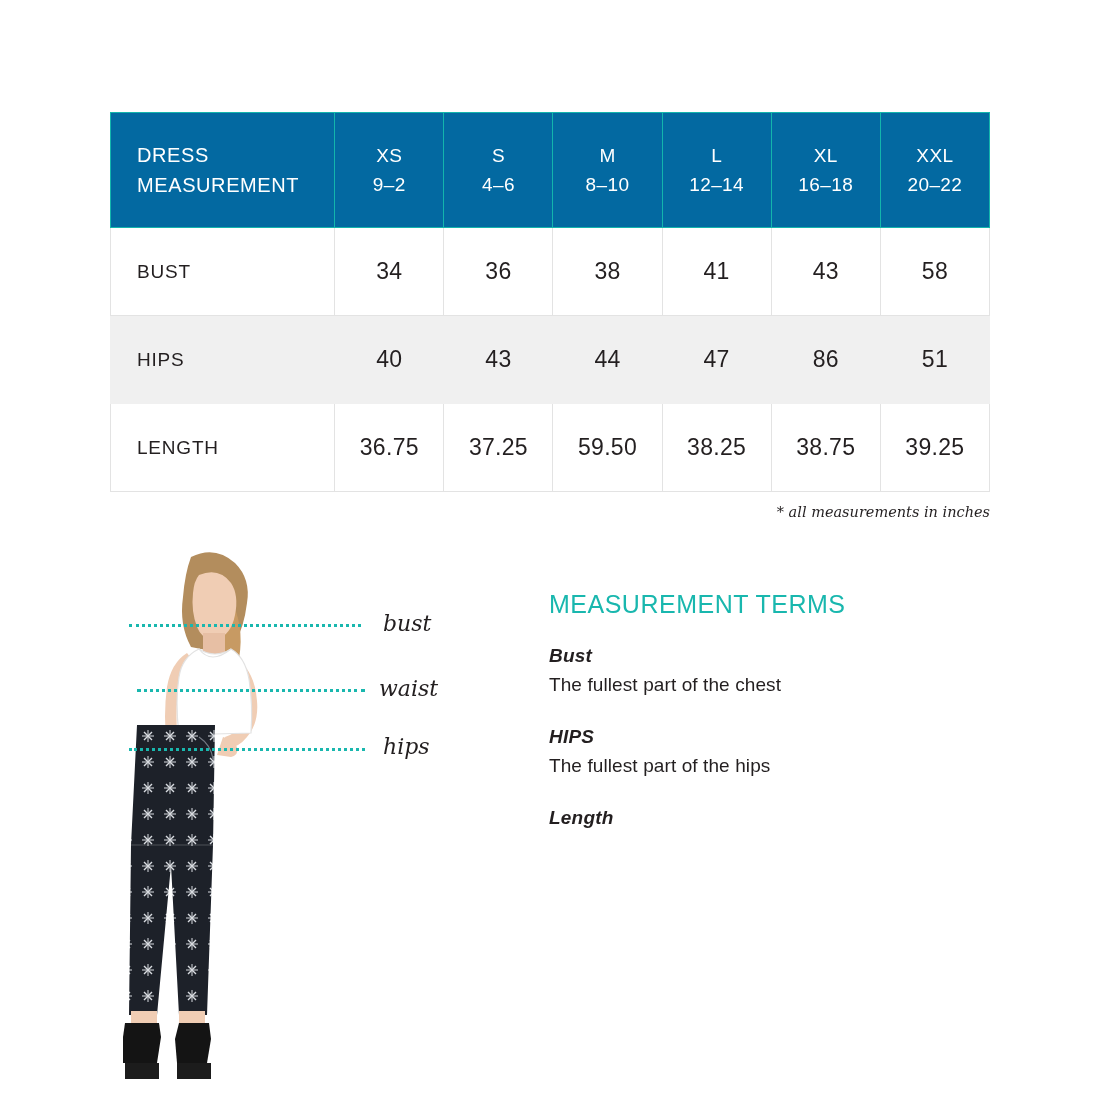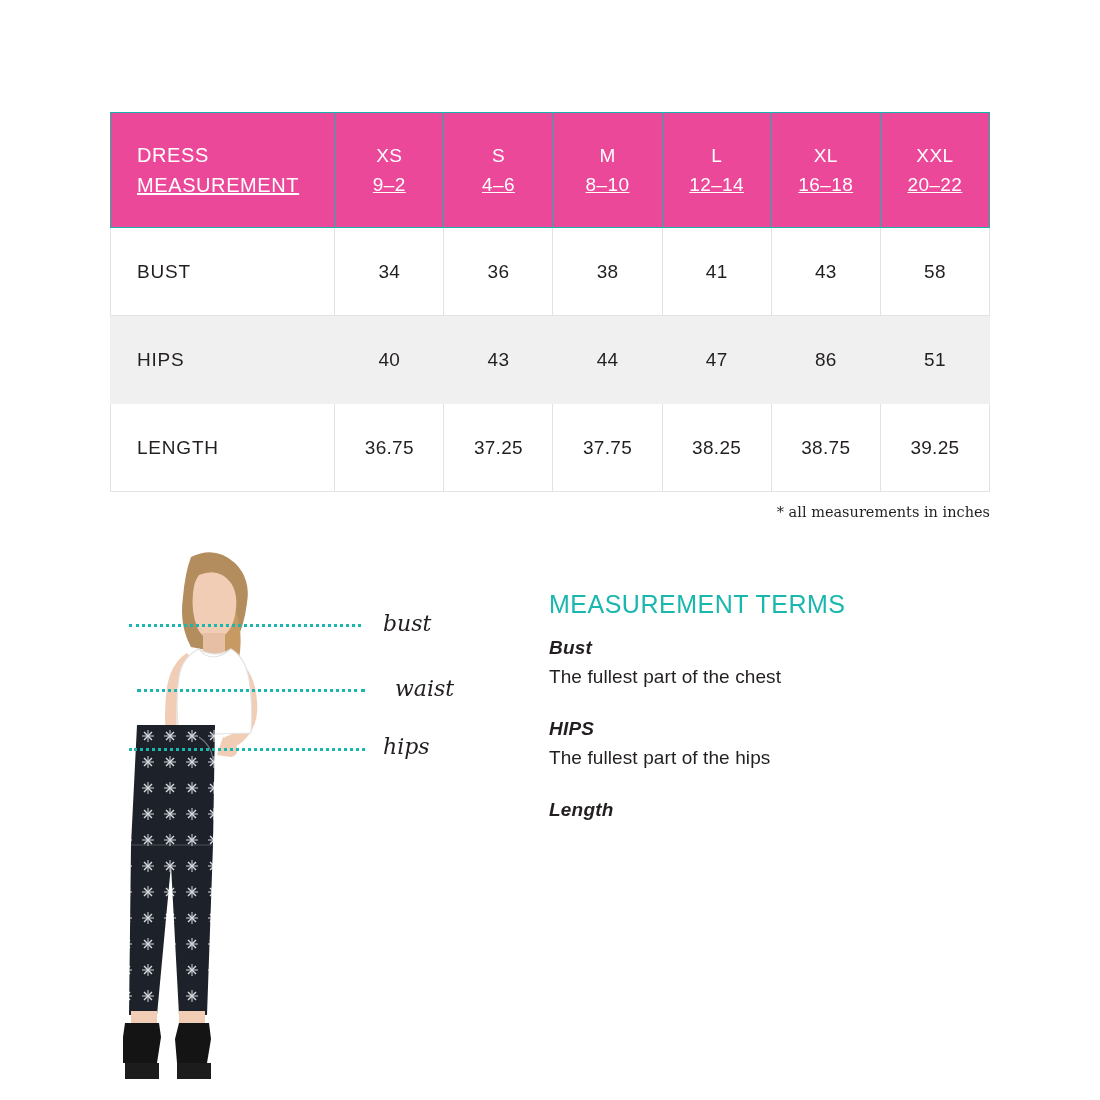--- a/index.html
+++ b/index.html
@@ -23,66 +23,67 @@
     width: 880px;
     border-collapse: collapse;
     table-layout: fixed;
   }
   .size-table th, .size-table td {
     border: 1px solid #e3e3e3;
     text-align: center;
     font-weight: normal;
   }
   .size-table thead th {
-    background: #ec4899;
+    background: #0369a1;
     color: #ffffff;
     border: 1px solid #13b5ac;
     height: 115px;
     vertical-align: middle;
     font-size: 19px;
     letter-spacing: 0.4px;
     line-height: 1.55;
   }
   .size-table thead th.first {
     text-align: left;
     padding-left: 26px;
     font-size: 20px;
     letter-spacing: 0.6px;
     line-height: 1.5;
   }
   .size-table tbody td {
     height: 88px;
-    font-size: 19px;
+    font-size: 23px;
     color: #231f20;
     letter-spacing: 0.3px;
     text-align: center;
   }
   .size-table tbody td.rowlabel {
     text-align: left;
     padding-left: 26px;
     font-size: 19px;
     letter-spacing: 0.8px;
   }
   .size-table tbody tr.alt td {
     background: #f0f0f0;
     border-color: #f0f0f0;
   }
   .size-table tbody tr.alt td.rowlabel { border-color: #f0f0f0; }
   .col-first { width: 224px; }
   .col-size  { width: 109px; }
 
   .size-lbl { display:block; }
-  .size-rng { display:block;text-decoration:underline; }
+  .size-rng { display:block; }
 
   .notes {
     position: absolute;
     left: 110px; top: 500px;
     width: 880px;
     text-align: right;
     font-family: "DejaVu Serif", serif;
+    font-style: italic;
     font-size: 14.5px;
     color: #231f20;
     line-height: 1.72;
   }
 
   
   .figure-wrap {
     position: absolute;
     left: 95px; top: 545px;
     width: 460px; height: 545px;
@@ -106,21 +107,21 @@
     color: #231f20;
   }
 
   
   .terms {
     position: absolute;
     left: 549px; top: 590px;
     width: 460px;
   }
   .terms h2 {
-    margin: 0 0 18px 0;
+    margin: 0 0 26px 0;
     font-weight: normal;
     font-size: 25px;
     color: #19b7ae;
     letter-spacing: 0.5px;
   }
   .term { margin-bottom: 30px; }
   .term .t-title {
     font-weight: bold;
     font-style: italic;
     font-size: 19px;
@@ -196,21 +197,21 @@
         <td>43</td>
         <td>44</td>
         <td>47</td>
         <td>86</td>
         <td>51</td>
       </tr>
       <tr>
         <td class="rowlabel">LENGTH</td>
         <td>36.75</td>
         <td>37.25</td>
-        <td>37.75</td>
+        <td>59.50</td>
         <td>38.25</td>
         <td>38.75</td>
         <td>39.25</td>
       </tr>
     </tbody>
   </table>
 
   <div class="notes">
     <div>* all measurements in inches</div>
   </div>
@@ -258,21 +259,21 @@
       <path d="M30 478 l34 0 l2 14 l-4 26 l-34 0 l0 -26 z" fill="#141414"></path>
       <path d="M30 518 l34 0 l0 16 l-34 0 z" fill="#1c1c1c"></path>
       <path d="M84 478 l30 0 l2 16 l-4 24 l-30 0 l-2 -24 z" fill="#141414"></path>
       <path d="M82 518 l34 0 l0 16 l-34 0 z" fill="#1c1c1c"></path>
     </svg>
 
     <div class="leader" style="left:34px; top:79px; width:232px;"></div>
     <div class="leader-label" style="left:288px; top:66px;">bust</div>
 
     <div class="leader" style="left:42px; top:144px; width:228px;"></div>
-    <div class="leader-label" style="left:300px; top:131px;">waist</div>
+    <div class="leader-label" style="left:284px; top:131px;">waist</div>
 
     <div class="leader" style="left:34px; top:203px; width:236px;"></div>
     <div class="leader-label" style="left:288px; top:189px;">hips</div>
   </div>
 
   <div class="terms">
     <h2>MEASUREMENT TERMS</h2>
 
     <div class="term">
       <div class="t-title">Bust</div>

